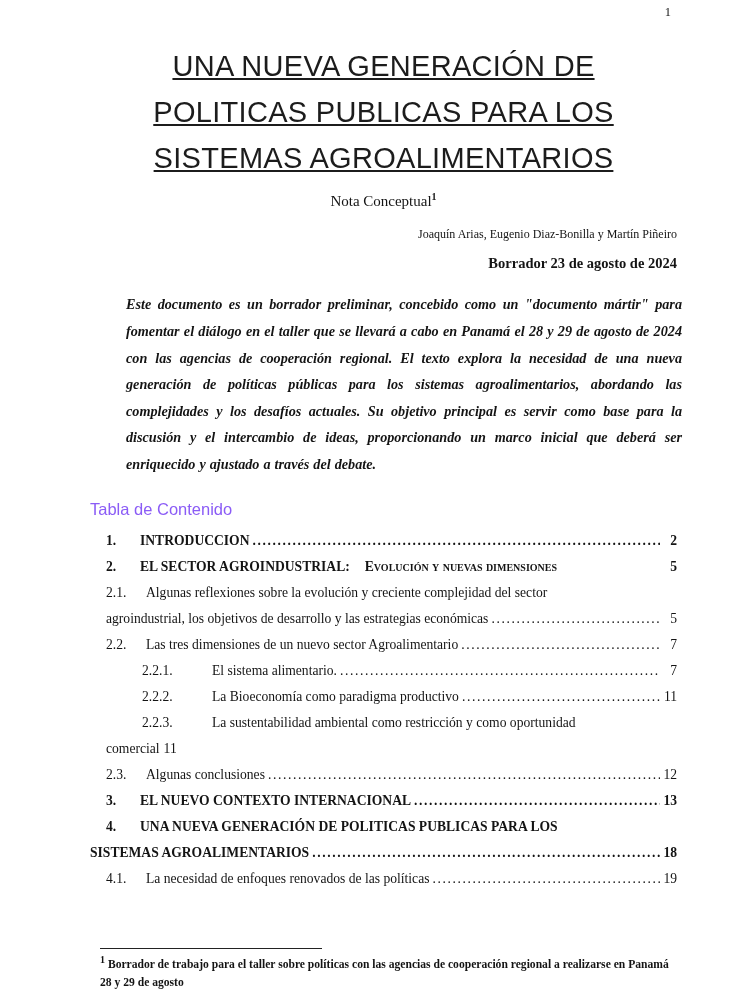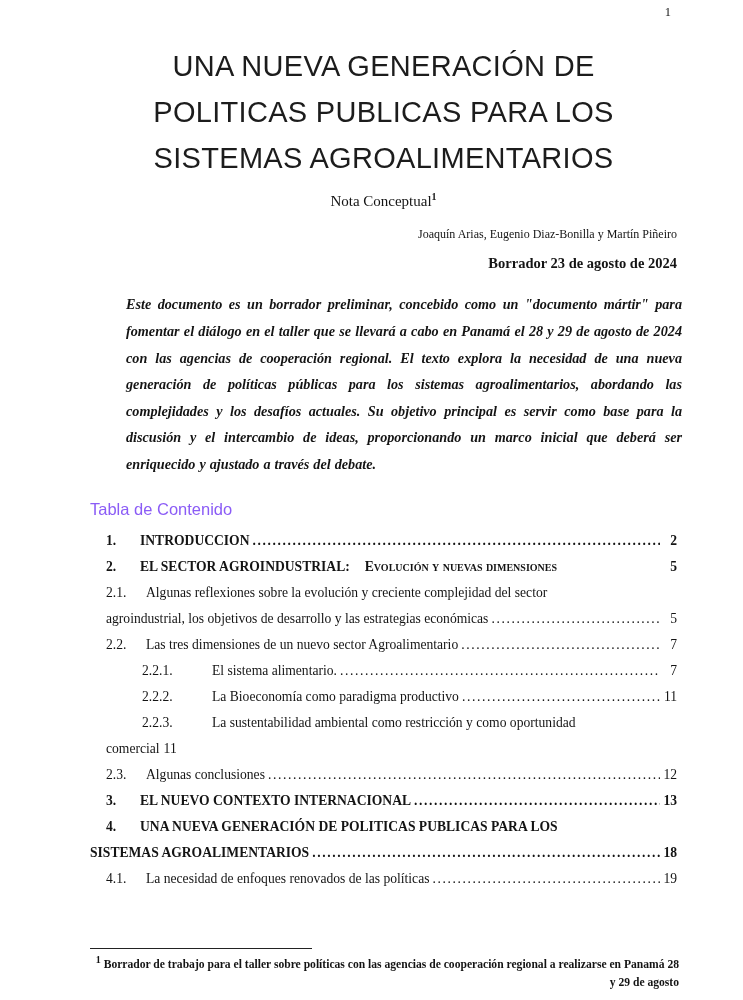--- a/index.html
+++ b/index.html
@@ -1,39 +1,39 @@
 <!DOCTYPE html>
 <html><head>
 <meta charset="utf-8">
 <style>
   html,body{margin:0;padding:0;background:#ffffff;}
   body{width:743px;height:1000px;font-family:"Liberation Serif",serif;color:#141414;}
   .page{position:relative;width:743px;height:1000px;box-sizing:border-box;padding:0 66px 0 90px;overflow:hidden;background:#fff;}
   .pageno{position:absolute;top:5px;right:72px;font-size:12.5px;}
-  .title{margin:44px 0 0;text-align:center;font-family:"Liberation Sans",sans-serif;font-weight:400;font-size:29px;line-height:1.58;color:#1c1c1c;letter-spacing:.3px;}
+  .title{margin:44px 0 0;text-align:center;font-family:"Liberation Sans",sans-serif;font-weight:400;font-size:29px;line-height:1.58;color:#1c1c1c;letter-spacing:.3px;text-decoration:underline;}
   .subtitle{margin-top:12px;text-align:center;font-size:15px;}
   .subtitle sup,.fn-ref{font-size:10px;vertical-align:super;line-height:0;font-weight:700;}
   .authors{margin-top:17px;text-align:right;font-size:12px;}
   .draft{margin-top:13px;text-align:right;font-size:14.5px;font-weight:700;}
   .abstract{margin:19px 0 0 36px;width:556px;text-align:justify;font-style:italic;font-weight:700;font-size:14.2px;line-height:1.87;word-spacing:.5px;}
   .toc-heading{margin-top:23px;font-family:"Liberation Sans",sans-serif;font-size:16.5px;color:#8b5cf6;font-weight:400;}
   .toc{margin-top:14px;padding-left:16px;font-size:13.6px;}
   .toc-row{display:flex;align-items:baseline;margin-bottom:10px;}
   .b{font-weight:700;}
   .num{flex:none;}
   .w1{width:34px;}.w2{width:40px;}.w3{width:70px;margin-left:36px;}
   .t{flex:0 1 auto;}
   .sc{font-variant:small-caps;margin-left:15px;}
   .dots{flex:1 1 10px;min-width:10px;overflow:hidden;white-space:nowrap;margin:0 3px;}
   .dots::after{content:"..........................................................................................................................................................................";letter-spacing:1.6px;}
   .spacer{flex:1 1 10px;}
   .pg{flex:none;min-width:14px;text-align:right;}
   .pg-inline{margin-left:4px;}
   .outdent{margin-left:-16px;}
-  .footnote{position:absolute;left:90px;right:64px;bottom:8px;font-size:11.6px;font-weight:700;line-height:1.55;text-align:right;}
+  .footnote{position:absolute;left:100px;right:64px;bottom:8px;font-size:11.6px;font-weight:700;line-height:1.55;}
   .fn-rule{width:222px;border-top:1.5px solid #222;margin-bottom:7px;}
 </style>
 </head>
 <body>
 
 <div class="page">
 
   <div class="pageno">1</div>
 
   <div class="title">

